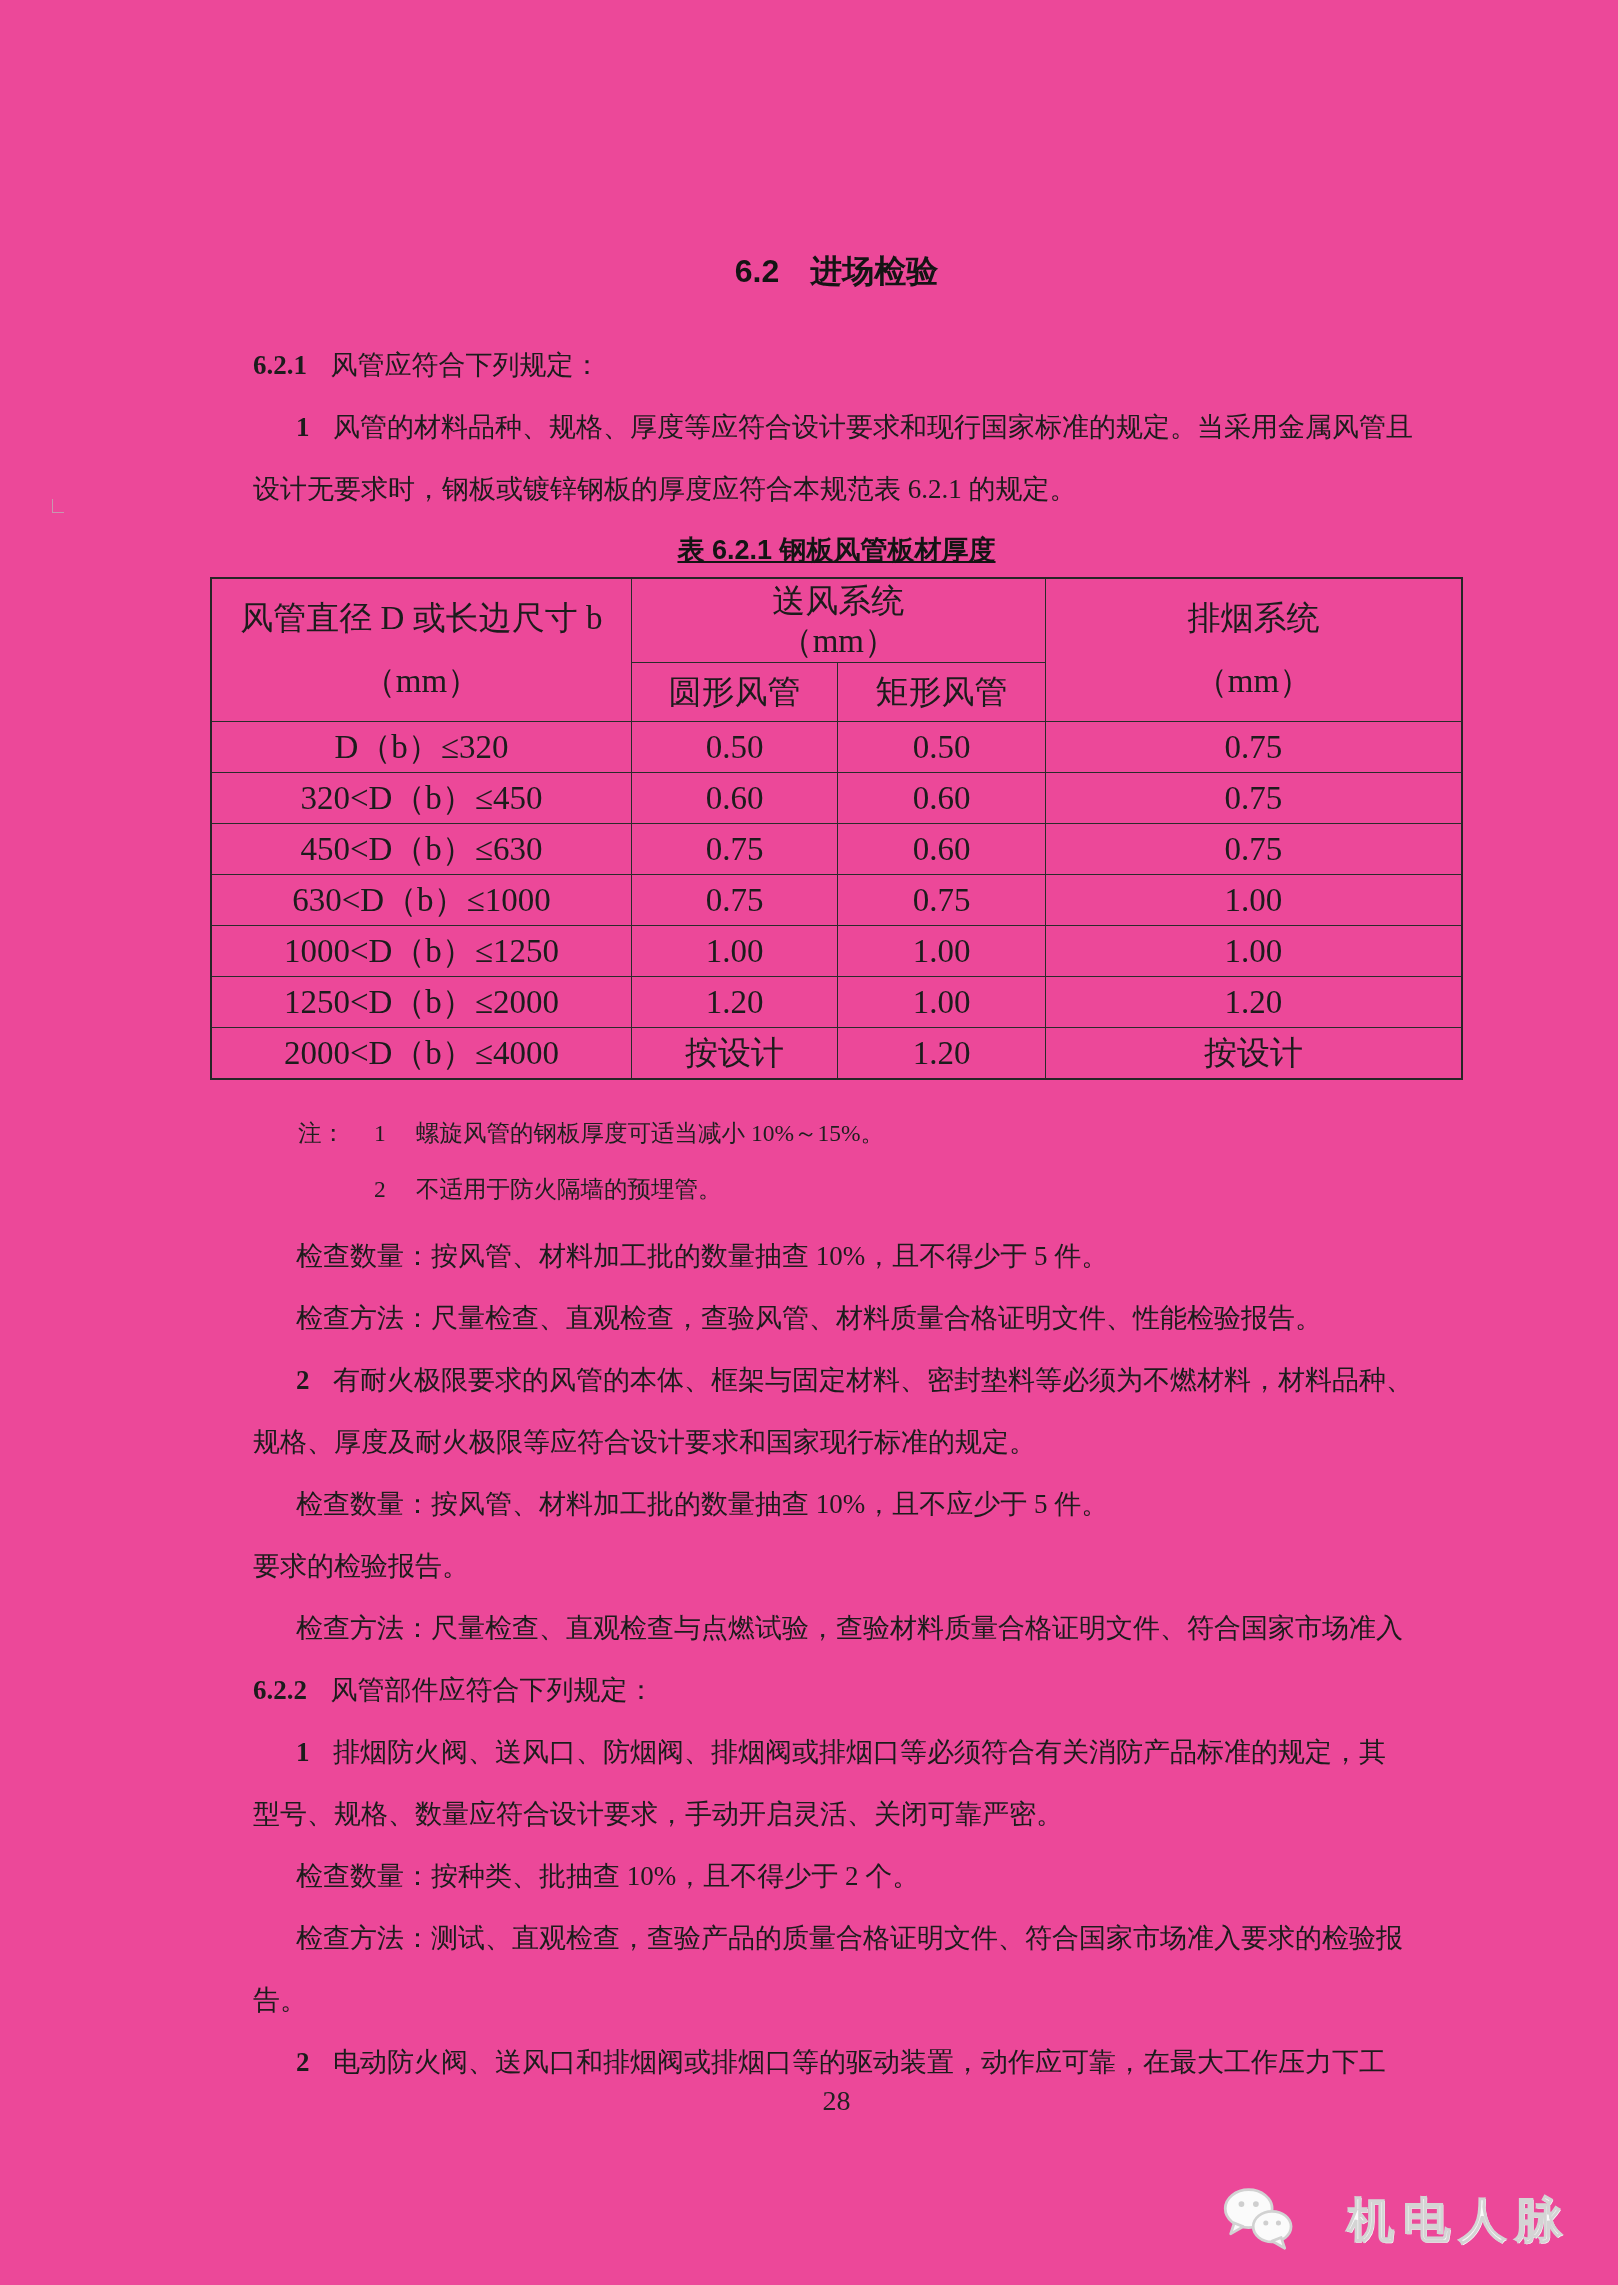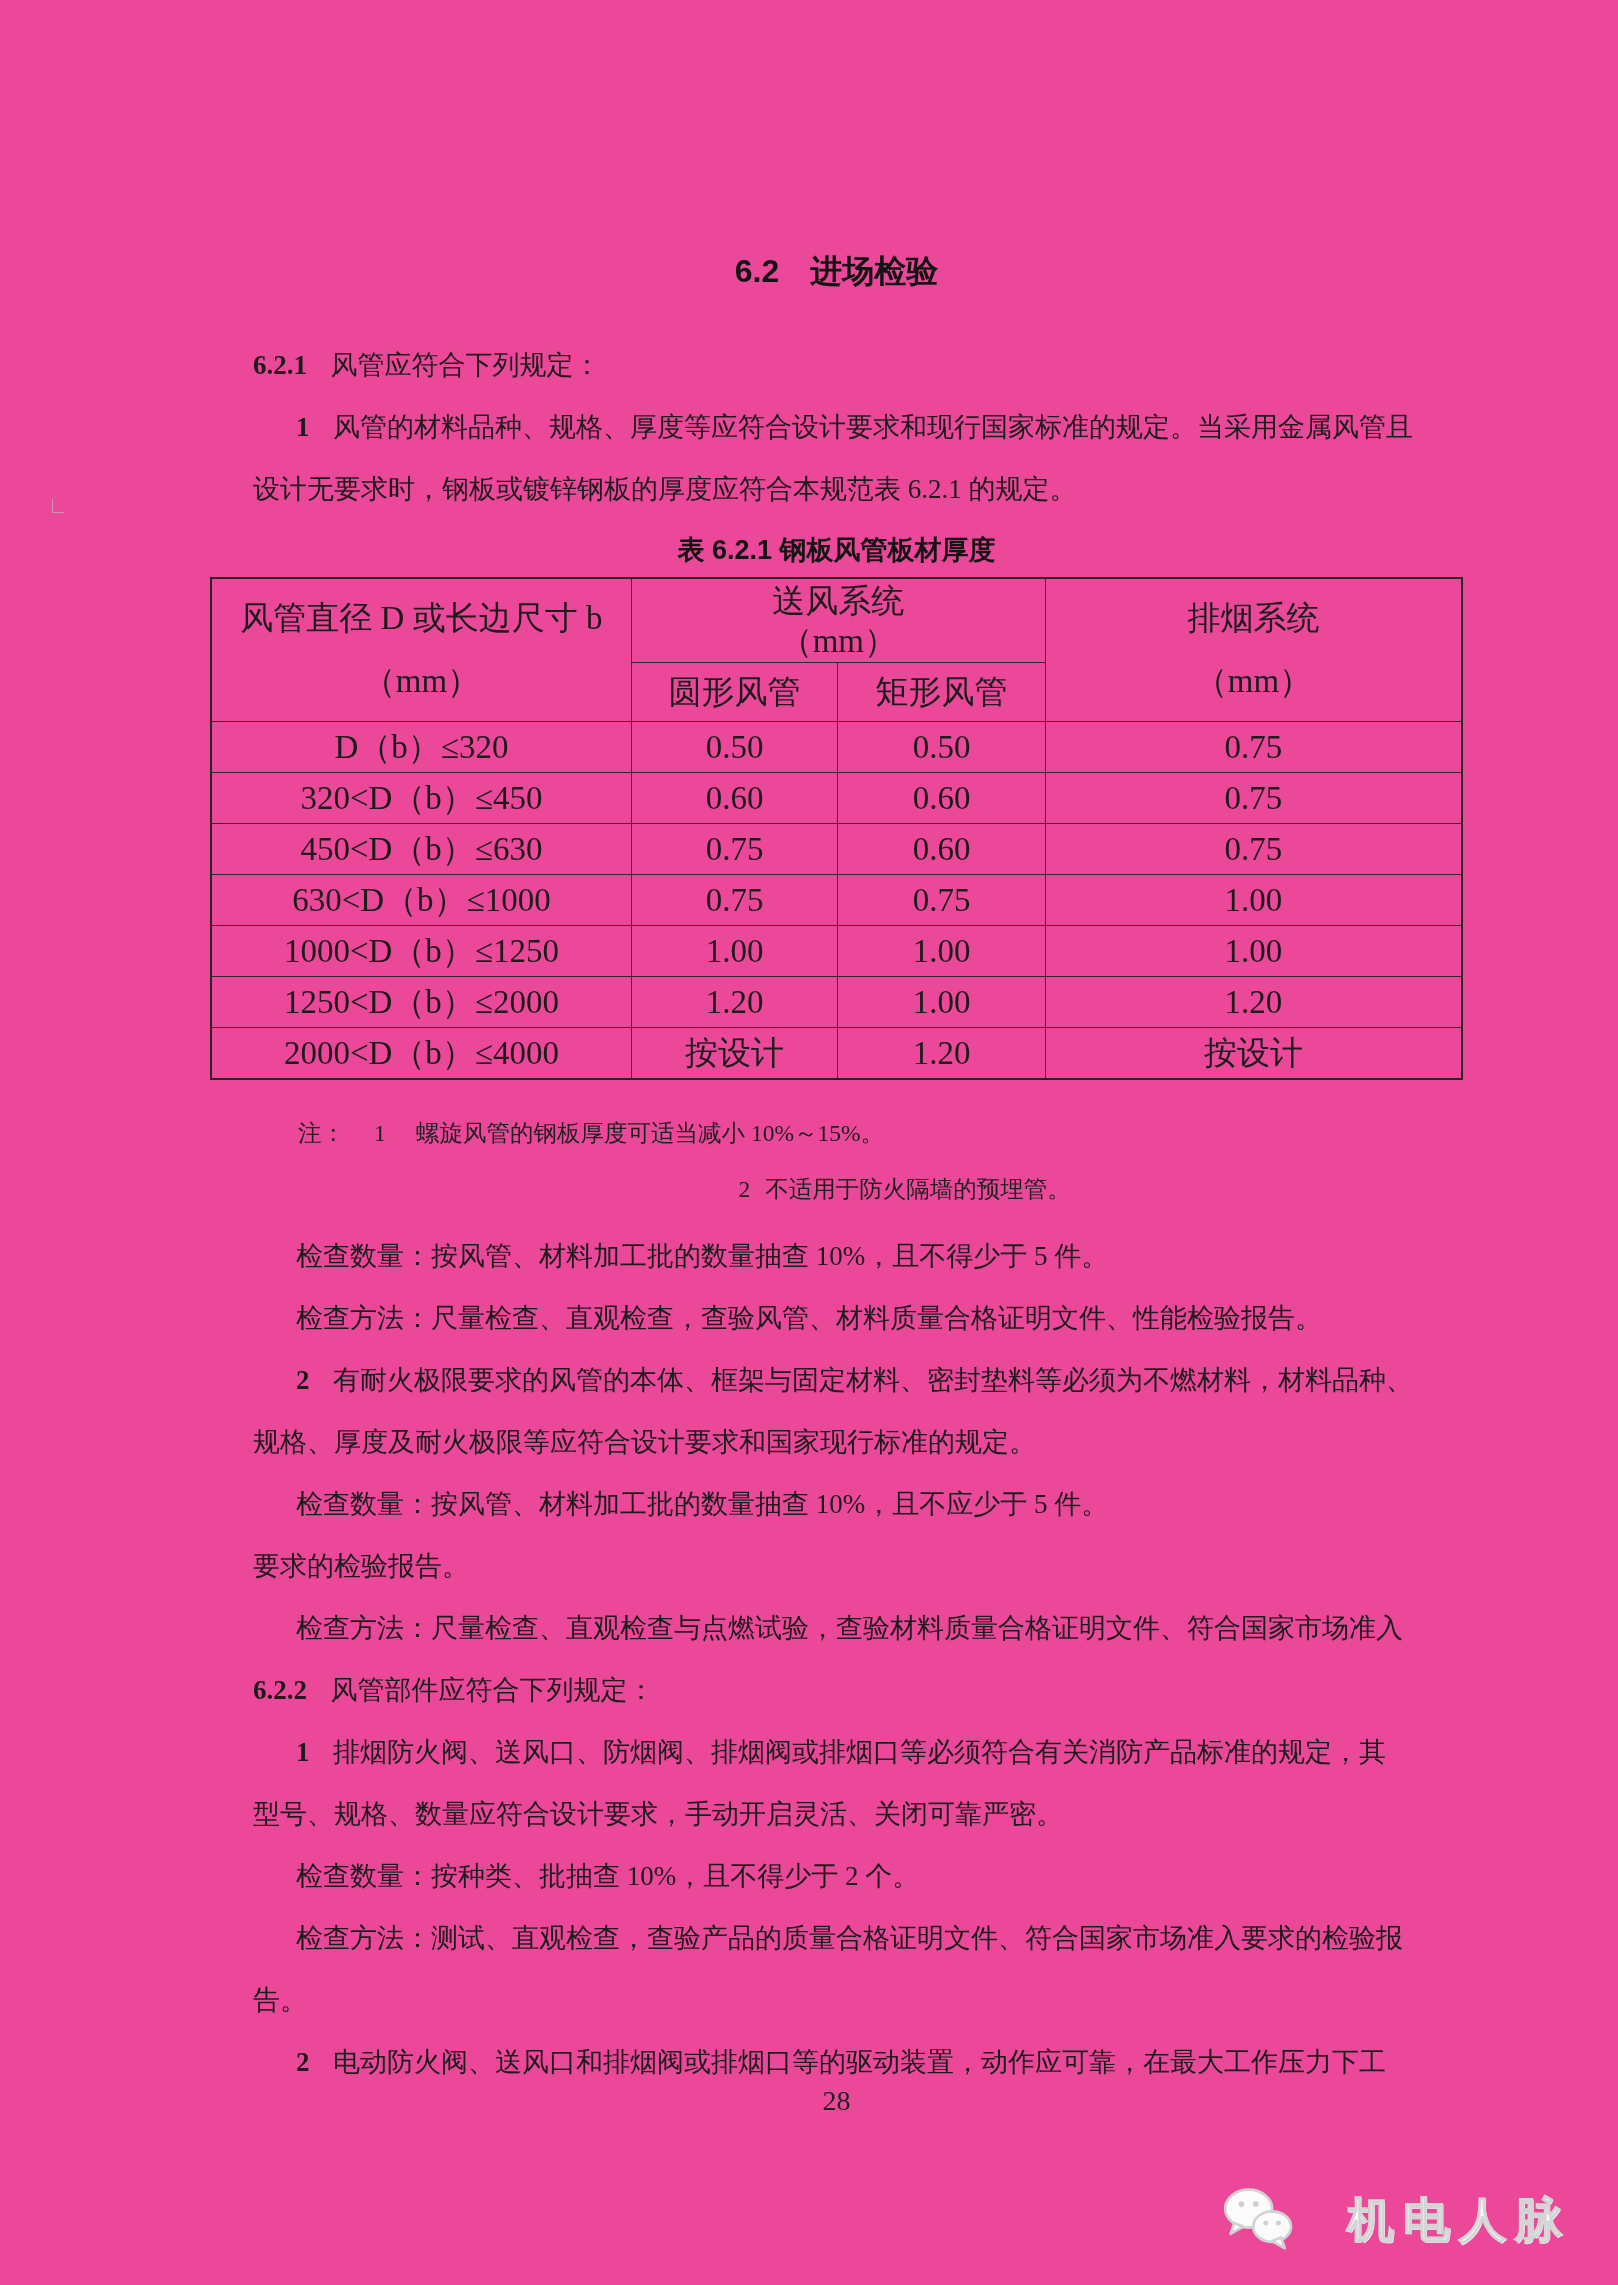--- a/index.html
+++ b/index.html
@@ -38,20 +38,21 @@
   .heading-gap { margin-top:43px; }
   .table-block { margin-top:9px; }
   .table-caption {
     width:1253px; margin-left:-43px;
     height:43px; line-height:43px;
     text-align:center;
     font-family:"Liberation Sans","DejaVu Sans",sans-serif;
     font-weight:bold;
     font-size:27px;
     color:#141414;
+    text-decoration:underline;
   }
   table.spec {
     width:1253px; margin-left:-43px; margin-top:5.4px;
     border-collapse:collapse;
     table-layout:fixed;
     font-size:33px;
     color:#1c1c1c;
   }
   table.spec td {
     border:1.8px solid #2b2b2b;
@@ -65,21 +66,21 @@
   .col-rect   { width:16.6%; }
   .col-smoke  { width:33.3%; }
   .hrow1 td { height:83px; }
   .hrow2 td { height:58px; }
   .brow  td { height:50px; }
   .hcell-2line div { line-height:40px; }
   .hcell-tall div { line-height:63px; }
   .notes { margin-top:25px; font-size:23.5px; color:#1f1f1f; }
   .note { height:56px; line-height:56px; white-space:nowrap; }
   .note-1 { padding-left:45px; }
-  .note-2 { padding-left:121px;text-align:center; }
+  .note-2 { padding-left:121px; }
   .note-label { display:inline-block; width:76px; }
   .note-num   { display:inline-block; width:42px; }
   .body-lines { margin-top:7.2px; }
   .page-number {
     position:absolute;
     left:253px; width:1167px;
     top:2085px;
     text-align:center;
     font-size:28px;
     color:#222;

